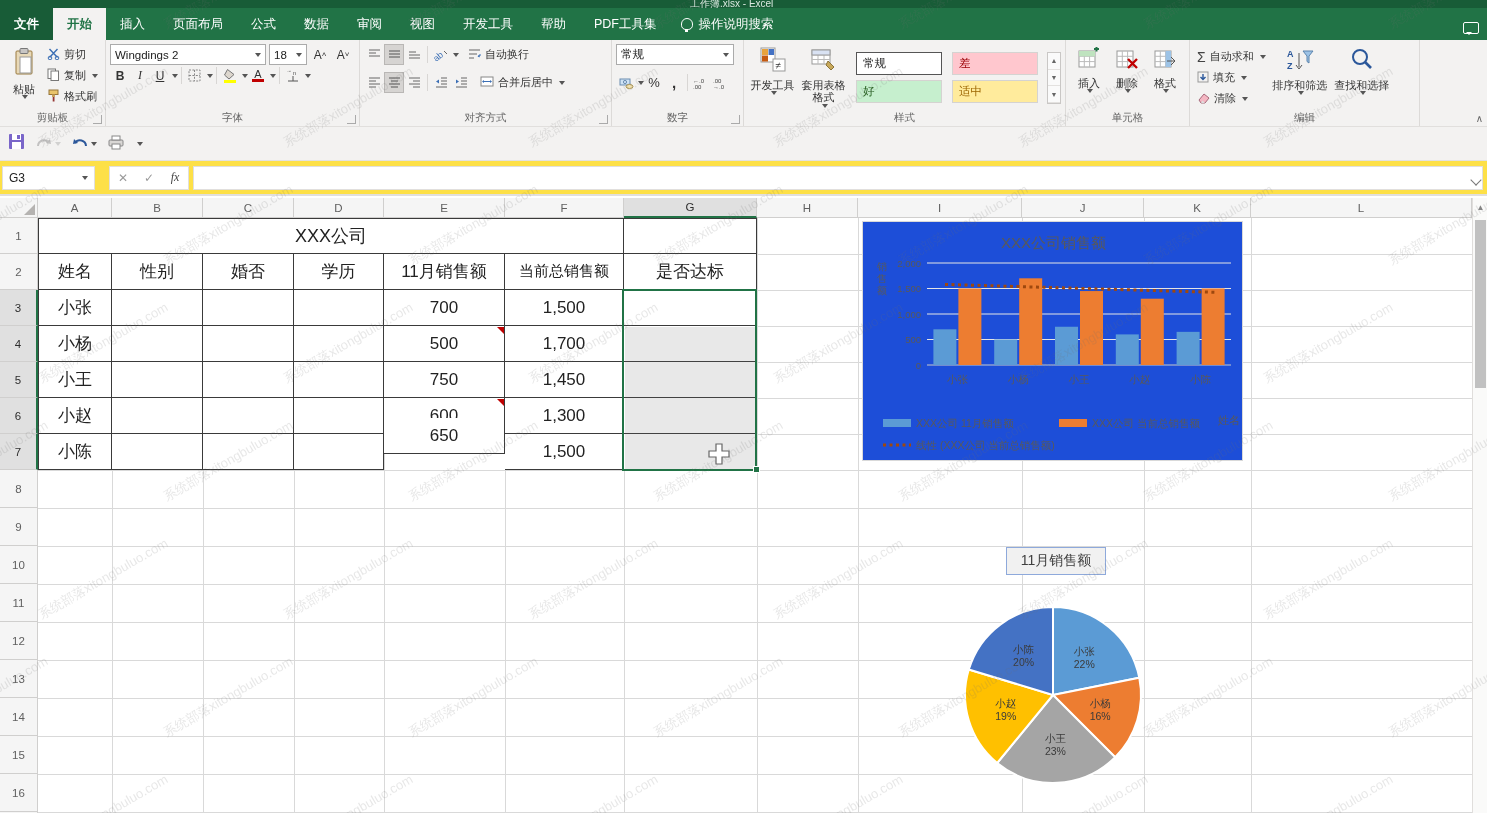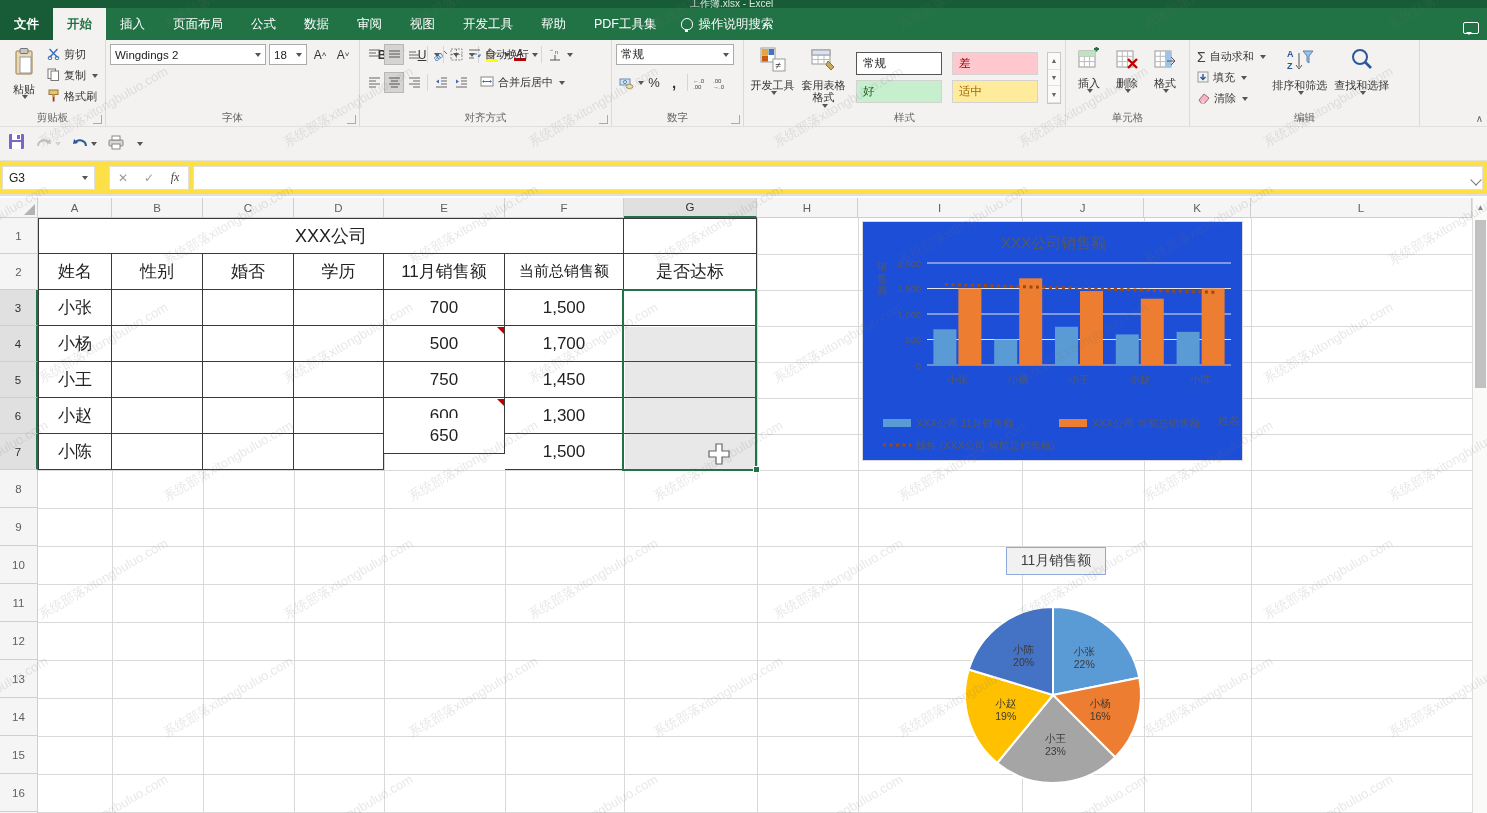--- a/index.html
+++ b/index.html
@@ -143,21 +143,21 @@
               <rect x="5.7" y="8" width="1.8" height="4.5" fill="#953734"></rect>
             </svg></span>
         <span>格式刷</span>
       </div>
     </div>
     <div class="glabel">剪贴板</div>
     <span class="launcher"></span>
   </div>
 
   <div class="rgroup" style="width:254px">
-    <div style="display:flex; flex-direction:row; gap:19px; width:100%;">
+    <div style="display:flex; flex-direction:column; gap:0; width:100%;">
       <div style="display:flex; gap:3px; align-items:center;">
         <div class="combo" style="width:156px">
             <span>Wingdings 2</span>
             <span class="caret"></span>
           </div>
         <div class="combo" style="width:38px">
             <span>18</span>
             <span class="caret"></span>
           </div>
         <div class="fbtn">A<span style="font-size:8px;vertical-align:super">˄</span></div>

